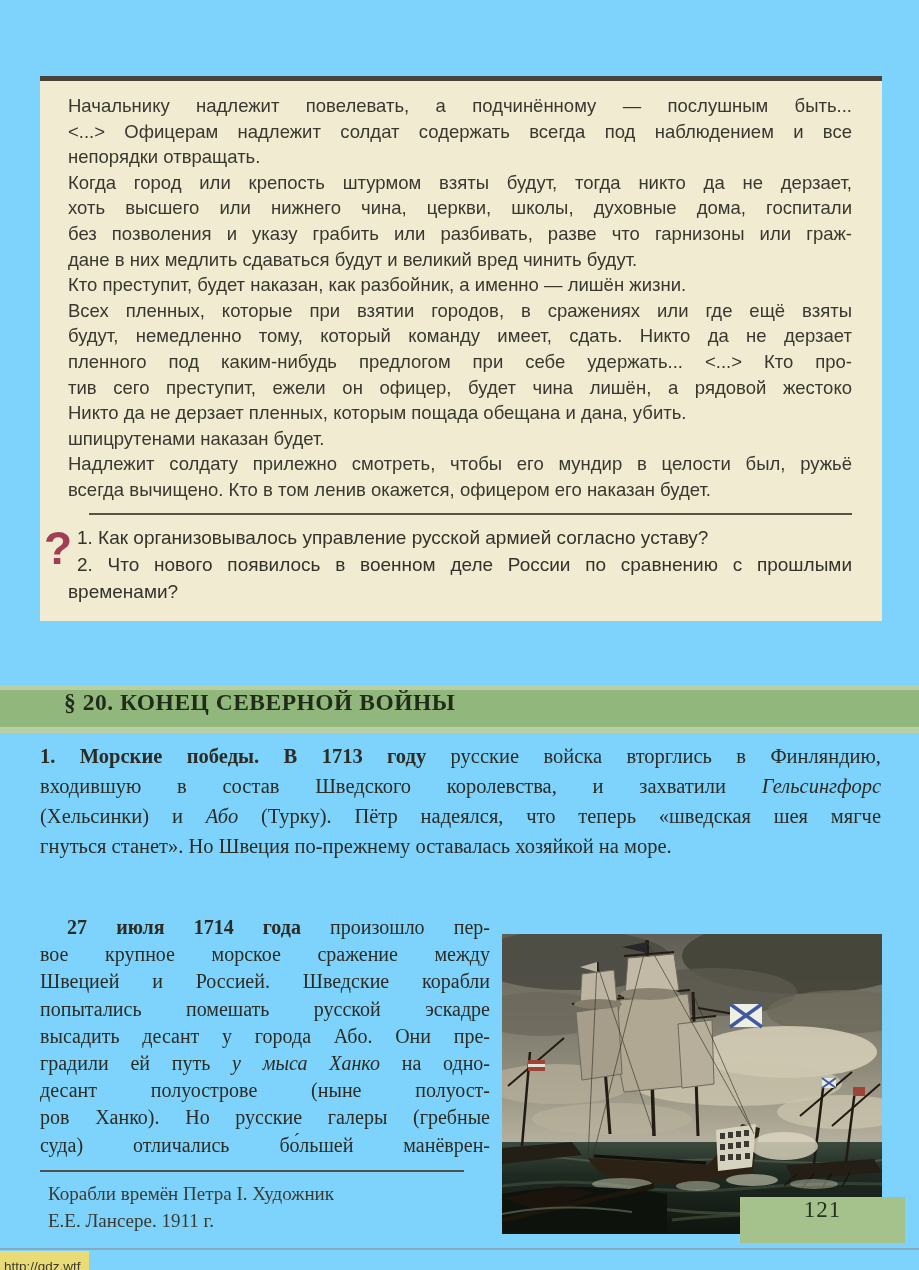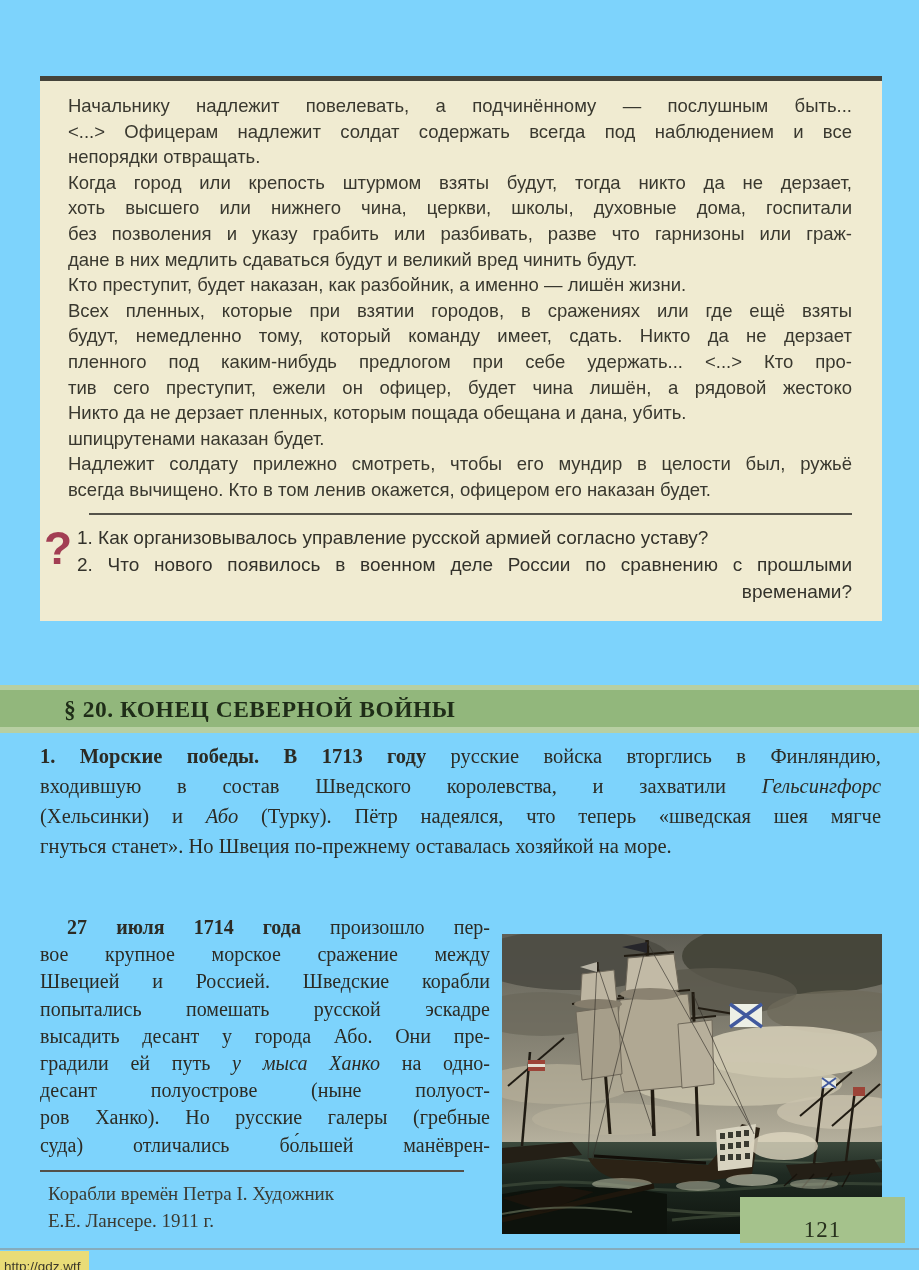--- a/index.html
+++ b/index.html
@@ -18,49 +18,49 @@
     color:#39382f;
   }
   .quote-lines .tl{font-size:18.5px;line-height:25.6px;font-weight:500;}
   .tl{text-align:left;white-space:normal;}
   .tl.j{text-align:justify;text-align-last:justify;}
   .b{font-weight:bold;}
   .i{font-style:italic;}
   .q-divider{border:0;border-top:2px solid #55534a;margin:10px 0 9px 21px;}
   .questions{position:relative;margin-left:9px;}
   .questions .tl{font-size:19px;line-height:27px;font-weight:400;color:#33322b;}
-  .questions .tl.cont{margin-left:-9px;text-align:right;}
+  .questions .tl.cont{margin-left:-9px;}
   .qmark{
     position:absolute;left:-33px;top:1px;
     font-family:"Liberation Sans",sans-serif;font-weight:bold;
     font-size:46px;line-height:1;color:#a23e53;
   }
   
   .section-band{
     position:absolute;left:0;top:685px;width:919px;height:48px;
     background:linear-gradient(#b7cfa2 0,#b7cfa2 5px,#92b77c 5px,#92b77c 42px,#b7cfa2 42px,#b7cfa2 100%);
   }
   .section-band h1{
-    margin:0;padding:11px 0 0 64px;
+    margin:0;padding:4px 0 0 64px;
     font-size:23.5px;font-weight:bold;letter-spacing:.5px;color:#1f2d18;
   }
   
   .para{font-size:20.5px;line-height:30px;}
   #para1{position:absolute;left:40px;top:741px;width:841px;}
   .row{position:absolute;left:40px;top:914px;width:842px;display:flex;align-items:flex-end;}
   .left-col{width:450px;}
   #para2 .tl{font-size:20px;line-height:27.2px;}
   #para2 .tl:first-child{text-indent:27px;}
   .caption-rule{border:0;border-top:2px solid #52504a;width:424px;margin:11px 0 0 0;}
   .caption{margin-top:8px;font-size:19px;line-height:27px;color:#3b3a31;margin-left:8px;}
   .fig{margin-left:12px;width:380px;height:300px;line-height:0;}
   
   .pagenum-box{
     position:absolute;left:740px;top:1197px;width:165px;height:46px;
-    background:#a5c28c;display:flex;align-items:flex-end;justify-content:center;
+    background:#a5c28c;display:flex;align-items:flex-start;justify-content:center;
     font-size:23px;color:#27311d;letter-spacing:1px;
   }
   .scan-line{position:absolute;left:0;top:1248px;width:919px;height:2px;background:#8d8d88;opacity:.55;}
   .watermark{
     position:absolute;left:0;top:1251px;
     background:#e9dc77;color:#3c392a;
     font-family:"Liberation Sans","DejaVu Sans",sans-serif;
     font-size:13.5px;line-height:16px;padding:8px 8px 1px 4px;
   }
 </style>

